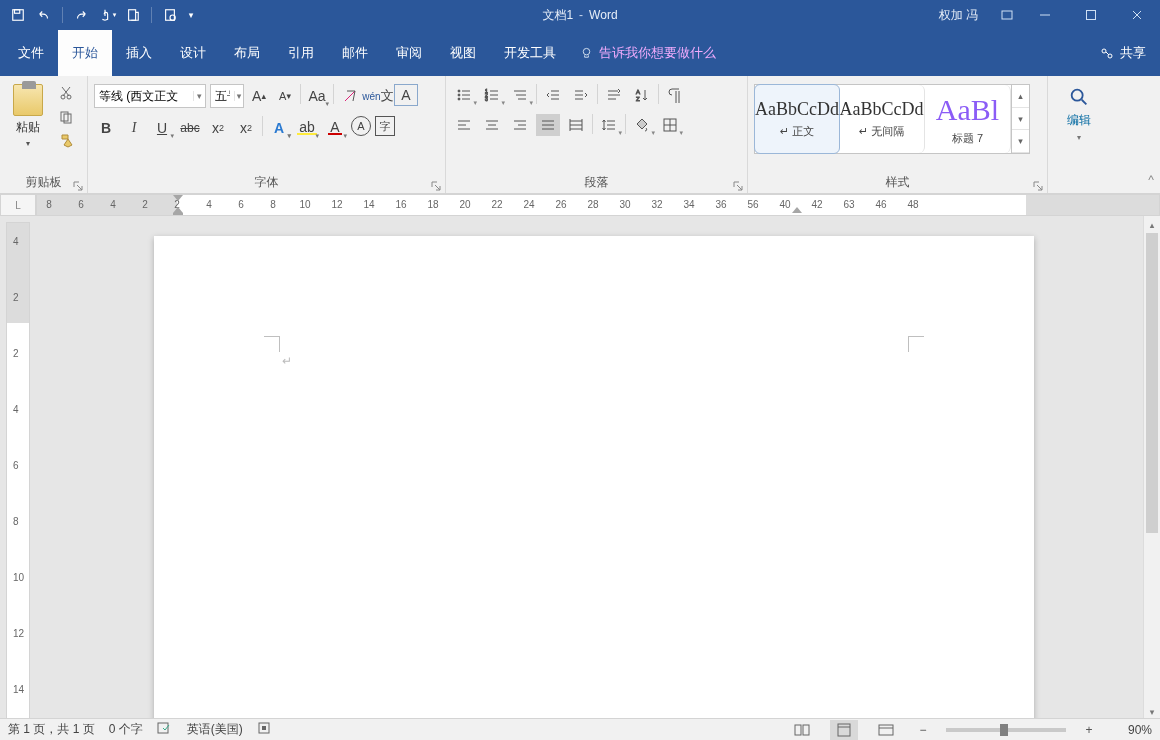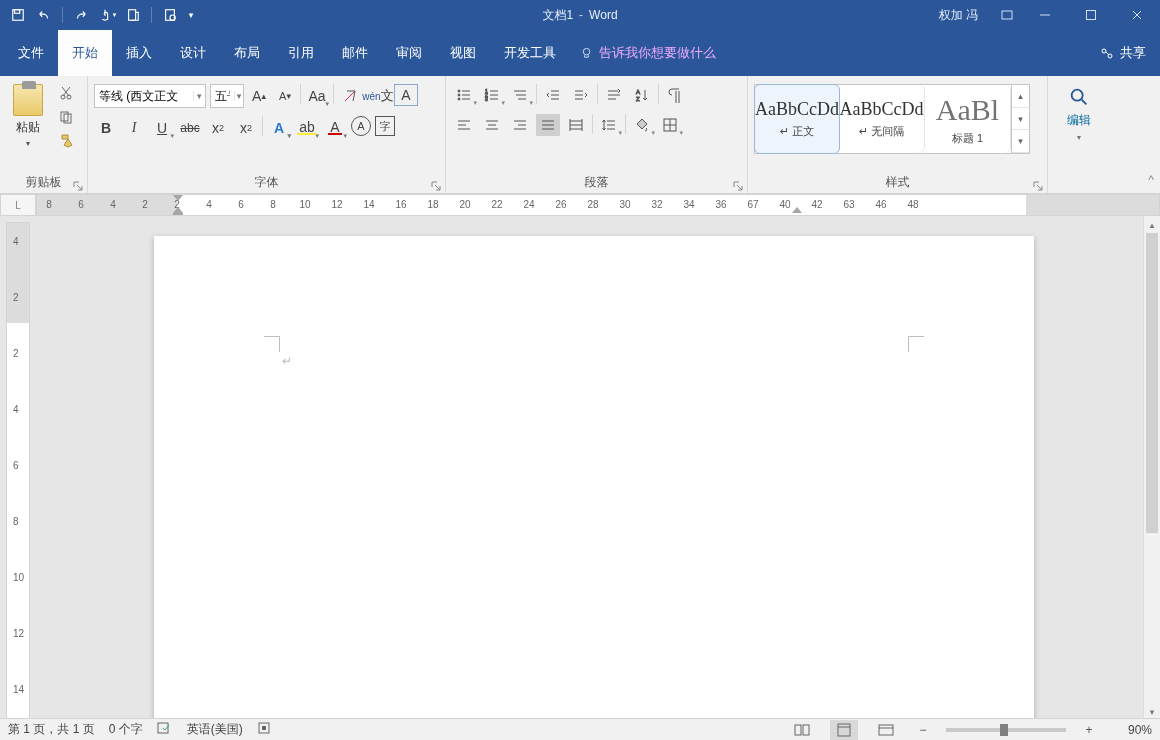--- a/index.html
+++ b/index.html
@@ -67,21 +67,21 @@
   .pbtn { width: 24px; height: 22px; display:flex; align-items:center; justify-content:center; cursor:pointer; position:relative; }
   .pbtn svg { width:16px; height:16px; stroke:#555; fill:none; }
   .pbtn .dd { position:absolute; right:-1px; bottom:-1px; font-size:7px; color:#888; }
   .pbtn.sel { background:#cfcfcf; }
 
   
   .gallery { display:flex; border:1px solid #c5c5c5; background:#fff; height: 70px; }
   .stylecard { width: 86px; border-right:1px solid #e4e4e4; display:flex; flex-direction:column; align-items:center; justify-content:center; padding:4px 2px; cursor:pointer;border-radius:6px; }
   .stylecard.sel { border:1px solid #9bb7d8; background:#eef4fb; margin:-1px; }
   .stylecard .preview { font-family: "Times New Roman", serif; color:#333; font-size:18px; }
-  .stylecard.big .preview { font-size: 30px; color: #737373; }
+  .stylecard.big .preview { font-size: 30px; color: #8b5cf6; }
   .stylecard .nm { font-size:11px; color:#444; margin-top:4px; }
   .gal-scroll { width:18px; display:flex; flex-direction:column; border-left:1px solid #c5c5c5; }
   .gal-scroll div { flex:1; display:flex; align-items:center; justify-content:center; font-size:9px; color:#666; border-bottom:1px solid #e4e4e4; cursor:pointer; }
 
   
   .edit-big { width: 50px; display:flex; flex-direction:column; align-items:center; gap:4px; padding-top:6px; }
   .edit-big svg { width:22px; height:22px; stroke:#2b579a; fill:none; stroke-width:2; }
   .edit-big span { font-size:12px; color:#0369a1; }
 
   .collapse-ribbon { position:absolute; right:6px; bottom:6px; font-size:12px; color:#888; cursor:pointer; }
@@ -432,21 +432,21 @@
         <div class="stylecard sel">
           <div class="preview">AaBbCcDd</div>
           <div class="nm">↵ <span>正文</span></div>
         </div>
         <div class="stylecard">
           <div class="preview">AaBbCcDd</div>
           <div class="nm">↵ <span>无间隔</span></div>
         </div>
         <div class="stylecard big">
           <div class="preview">AaBl</div>
-          <div class="nm">标题 1</div>
+          <div class="nm">标题 7</div>
         </div>
         <div class="gal-scroll">
           <div>▴</div>
           <div>▾</div>
           <div>▾</div>
         </div>
       </div>
     </div>
     <div class="label">样式</div>
     <div class="launcher"><svg viewBox="0 0 12 12">
@@ -493,21 +493,21 @@
           <span class="num" style="left: 396px;">18</span>
           <span class="num" style="left: 428px;">20</span>
           <span class="num" style="left: 460px;">22</span>
           <span class="num" style="left: 492px;">24</span>
           <span class="num" style="left: 524px;">26</span>
           <span class="num" style="left: 556px;">28</span>
           <span class="num" style="left: 588px;">30</span>
           <span class="num" style="left: 620px;">32</span>
           <span class="num" style="left: 652px;">34</span>
           <span class="num" style="left: 684px;">36</span>
-          <span class="num" style="left: 716px;">67</span>
+          <span class="num" style="left: 716px;">56</span>
           <span class="num" style="left: 748px;">40</span>
           <span class="num" style="left: 780px;">42</span>
           <span class="num" style="left: 812px;">63</span>
           <span class="num" style="left: 844px;">46</span>
           <span class="num" style="left: 876px;">48</span>
         </div>
       <svg class="indent" style="left:136px;" viewBox="0 0 10 10">
           <path d="M0 0h10L5 6z" fill="#a6a6a6"></path>
         </svg>
       <svg class="indent" style="left:136px;top:12px;" viewBox="0 0 10 10">

